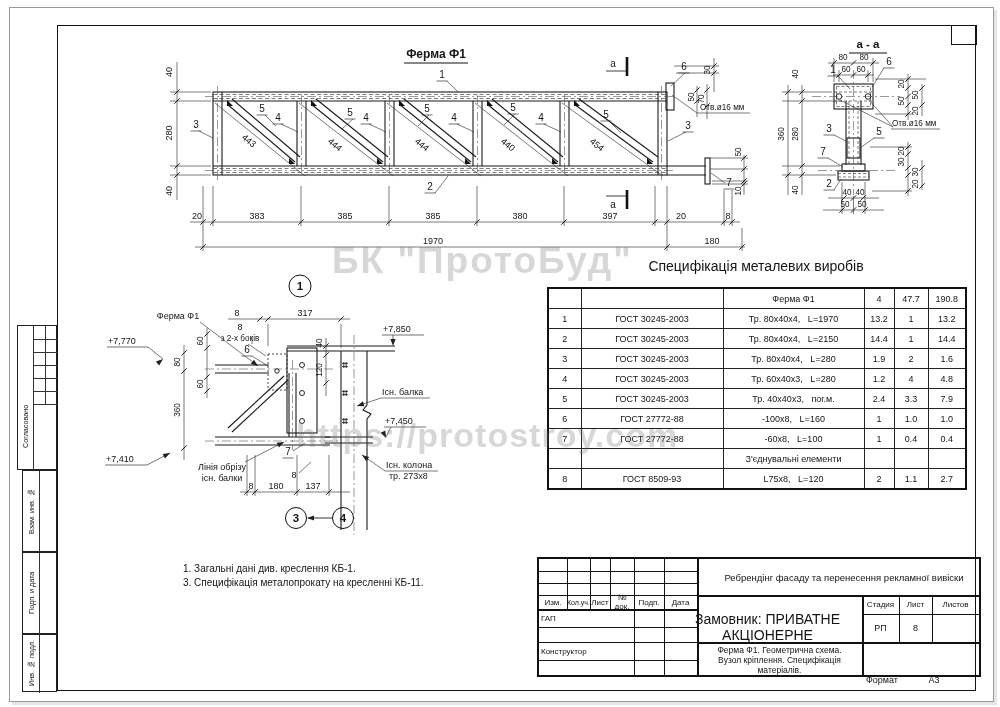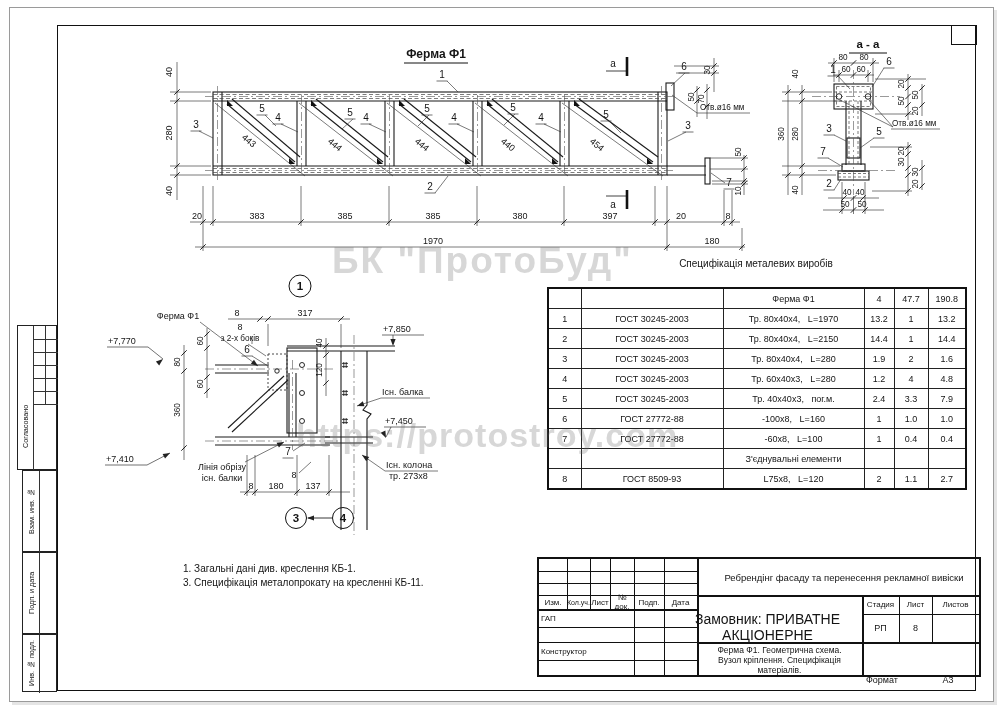--- a/index.html
+++ b/index.html
@@ -9,32 +9,32 @@
          box-shadow:3px 3px 0 rgba(0,0,0,0.10);}
   .frame{position:absolute;left:57px;top:25px;width:919px;height:666px;border:1.5px solid #111;box-sizing:border-box;}
   .cornerbox{position:absolute;left:951px;top:25px;width:26px;height:20px;border:1.5px solid #111;box-sizing:border-box;}
   svg{position:absolute;left:0;top:0;z-index:2;}
   .wm{position:absolute;z-index:3;color:rgba(110,110,110,0.28);font-weight:bold;pointer-events:none;}
   .wm1{left:332px;top:240px;font-size:37px;letter-spacing:2px;}
   .wm2{left:296px;top:416px;font-size:34px;letter-spacing:1px;}
   .notes{position:absolute;left:183px;top:562px;font-size:10px;line-height:13.5px;z-index:2;}
   
   .spec{position:absolute;left:547px;top:258px;width:418px;z-index:2;}
-  .spec-title{text-align:center;font-size:10px;height:14px;margin-bottom:15px;}
+  .spec-title{text-align:center;font-size:14px;height:14px;margin-bottom:15px;}
   table.spec-t{border-collapse:collapse;table-layout:fixed;width:418px;border:2px solid #111;}
   table.spec-t td{border:1px solid #222;height:19px;text-align:center;font-size:9px;padding:0;
                   overflow:hidden;white-space:pre;}
   table.spec-t tr.hd td{height:33px;font-size:8.5px;white-space:pre-line;line-height:10px;}
   
   .tb{position:absolute;left:537px;top:557px;width:440px;height:116px;border:2px solid #111;
       box-sizing:content-box;z-index:2;font-size:8px;}
   .tb .v,.tb .h{position:absolute;background:#111;}
   .tb .cell{position:absolute;display:flex;align-items:center;justify-content:center;text-align:center;overflow:visible;}
   .fmt{position:absolute;left:866px;top:675px;width:120px;font-size:9px;z-index:2;}
-  .fmt span.f2{margin-left:42px;}
+  .fmt span.f2{margin-left:28px;}
   
   .mblock{position:absolute;border:1.2px solid #222;box-sizing:border-box;z-index:2;background:#fff;}
   .mline{position:absolute;background:#333;}
   .vtext{position:absolute;writing-mode:vertical-rl;transform:rotate(180deg);
          font-size:7.2px;display:flex;align-items:center;justify-content:center;white-space:nowrap;}
   
   text{font-family:"Liberation Sans",sans-serif;font-size:9px;fill:#151515;text-anchor:middle;}
   .ts{text-anchor:start;}
   .t8{font-size:8.2px;} .t10{font-size:10px;} .t11{font-size:11.5px;font-weight:bold;}
   .tt{font-size:12px;font-weight:bold;}

